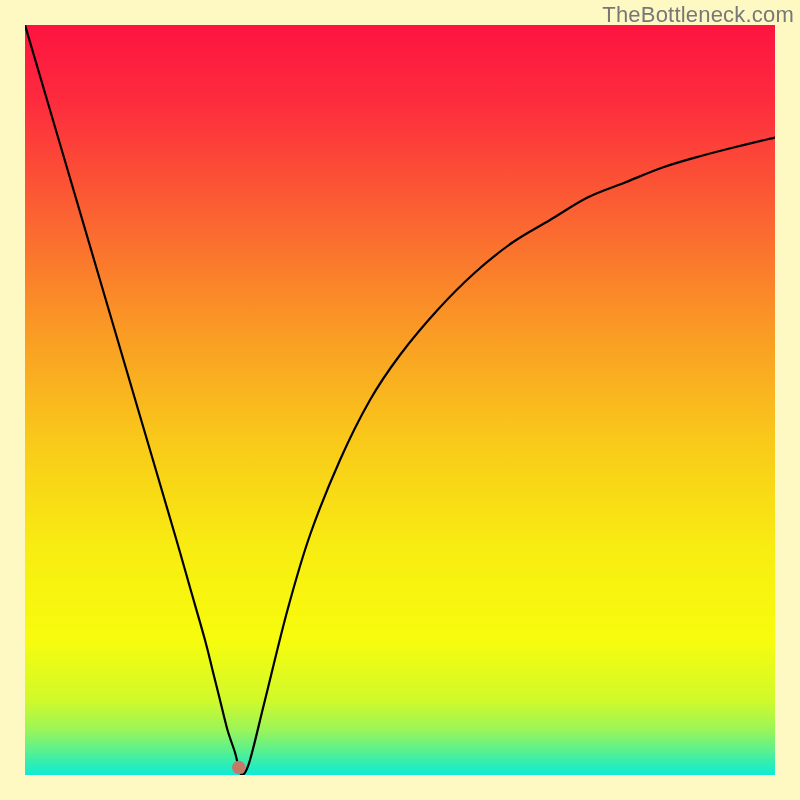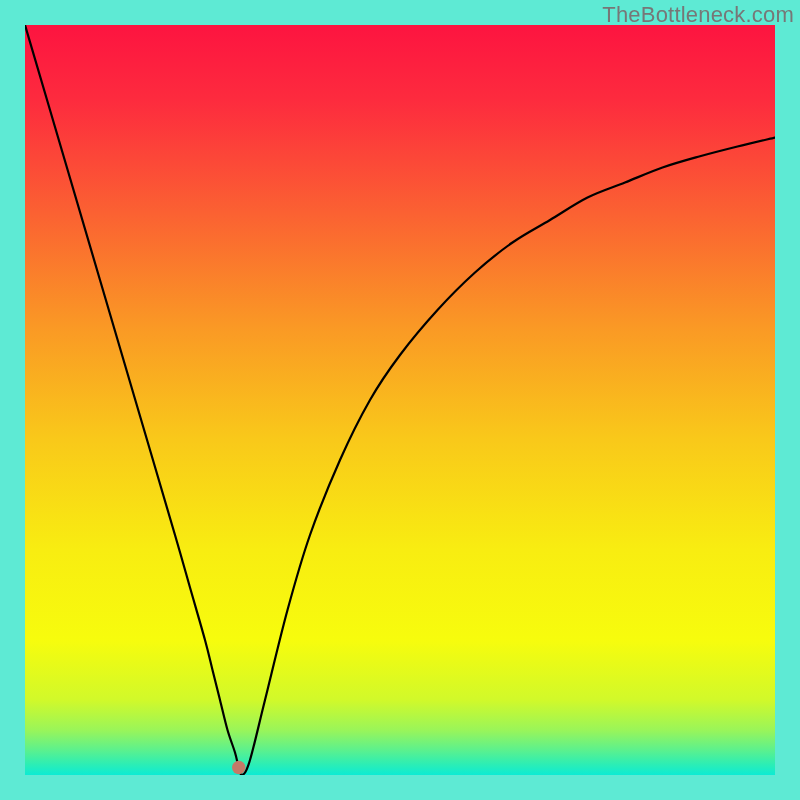--- a/index.html
+++ b/index.html
@@ -8,21 +8,21 @@
     width: 800px;
     height: 800px;
     overflow: hidden;
     background: #000;
     font-family: Arial, Helvetica, sans-serif;
   }
   .frame {
     position: absolute;
     left: 0; top: 0;
     width: 800px; height: 800px;
-    background: #5eead4;
+    background: #fef9c3;
   }
   .plot {
     position: absolute;
     left: 25px;
     top: 25px;
     width: 750px;
     height: 750px;
     overflow: hidden;
   }
   .plot svg {

